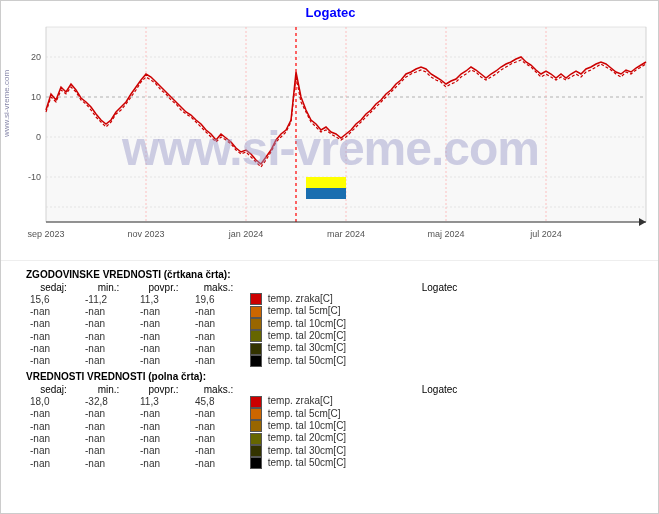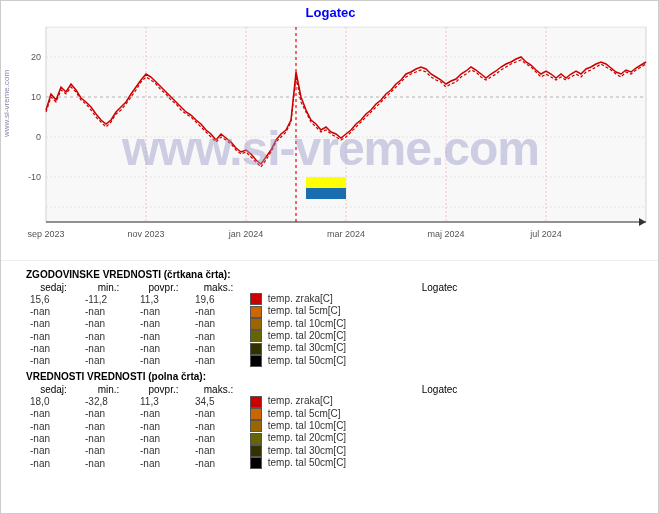--- a/index.html
+++ b/index.html
@@ -226,21 +226,21 @@
       <th class="col-label">sedaj:</th>
       <th class="col-label">min.:</th>
       <th class="col-label">povpr.:</th>
       <th class="col-label">maks.:</th>
       <th class="logatec-col">Logatec</th>
     </tr>
     <tr class="data-row">
       <td>18,0</td>
       <td>-32,8</td>
       <td>11,3</td>
-      <td>34,5</td>
+      <td>45,8</td>
       <td>
         <span class="color-box" style="background:#cc0000;"></span>
         <span>temp. zraka[C]</span>
       </td>
     </tr>
     <tr class="data-row">
       <td>-nan</td>
       <td>-nan</td>
       <td>-nan</td>
       <td>-nan</td>

